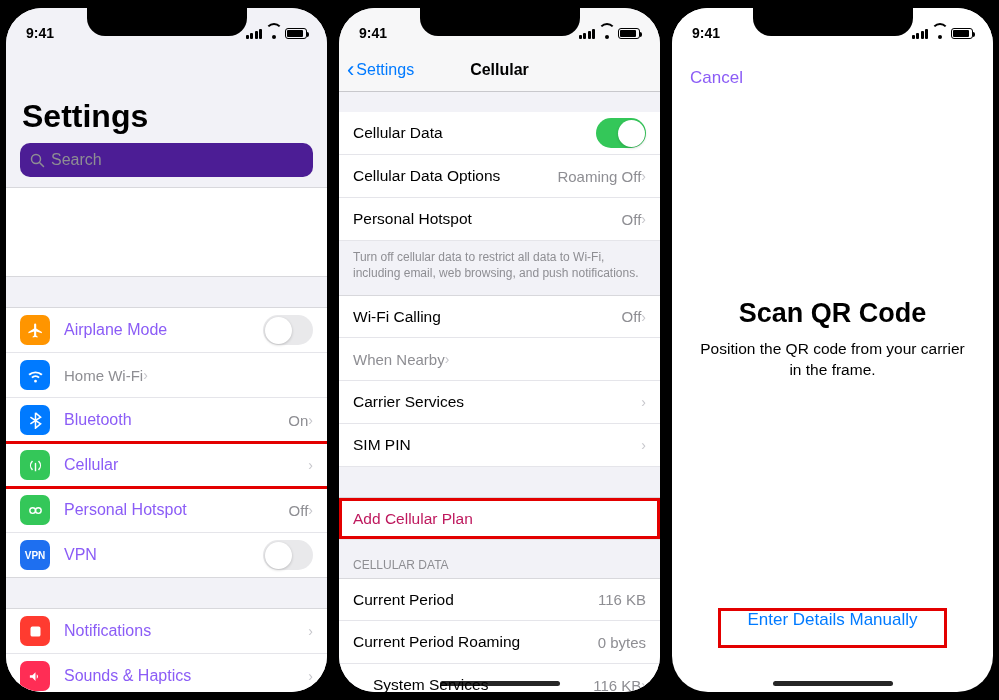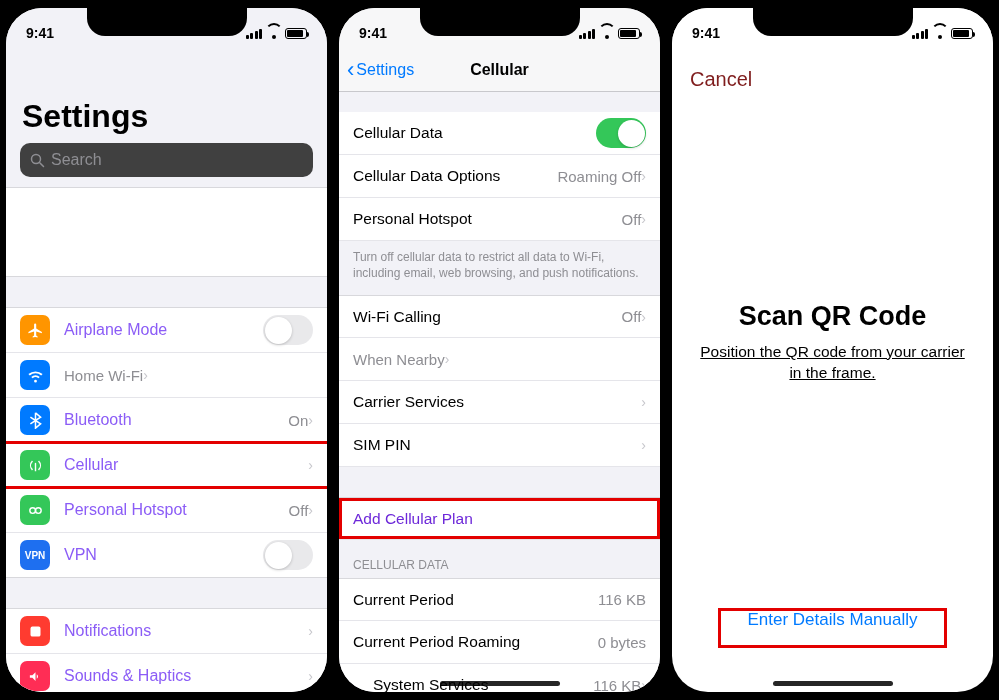--- a/index.html
+++ b/index.html
@@ -99,21 +99,21 @@
   }
 
   
   .s1-title {
     font-size: 32px; font-weight: 700;
     padding: 50px 16px 8px 16px;
     background:#f2f2f7;
   }
   .search {
     margin: 0 14px 10px 14px;
-    background:#404040; border-radius:10px;
+    background:#4c1d95; border-radius:10px;
     display:flex; align-items:center; gap:6px;
     padding:8px 10px; color:#8e8e93; font-size:16px;
   }
   .search svg { flex-shrink:0; }
   .white-gap { background:#fff; height:90px; border-top:1px solid #d8d8dc; border-bottom:1px solid #d8d8dc;}
   .group-gap { height: 30px; }
   .list {
     background:#fff;
     border-top:1px solid #d8d8dc;
   }
@@ -174,36 +174,36 @@
   .row2 {
     display:flex; align-items:center;
     height:43px; padding:0 14px;
     background:#fff;
     border-bottom:0.5px solid #e5e5ea;
     position:relative;
   }
   .row2:first-of-type { border-top:0.5px solid #d8d8dc;}
   .row2 .label { flex:1; font-size:15.5px; }
   .row2 .value { color:#8e8e93; font-size:15px; margin-right:0;}
-  .link-row { color:#6d28d9; }
+  .link-row { color:#be185d; }
   .indent { padding-left:34px; }
   .home-ind {
     position:absolute; bottom:6px; left:50%; transform:translateX(-50%);
     width:120px; height:5px; background:#000; border-radius:3px; opacity:.85;
   }
 
   
   .s3 .screen { background:#fff; }
-  .cancel { color:#7f1d1d; font-size:20px; padding:20px 6px 0 18px;}
+  .cancel { color:#8b5cf6; font-size:17px; padding:20px 6px 0 18px;}
   .qr-title {
     text-align:center; font-size:27px; font-weight:700; margin-top:210px;
   }
   .qr-sub {
     text-align:center; font-size:15.5px; color:#000;
-    padding:10px 22px 0 22px; line-height:1.35;text-decoration:underline;
+    padding:10px 22px 0 22px; line-height:1.35;
   }
   .manual-wrap {
     position:absolute; bottom:52px; left:0; right:0;
     display:flex; justify-content:center;
   }
   .manual {
     color:#007aff; font-size:17px; text-align:center;
     padding:10px 18px;
   }
   .manual-hl {

